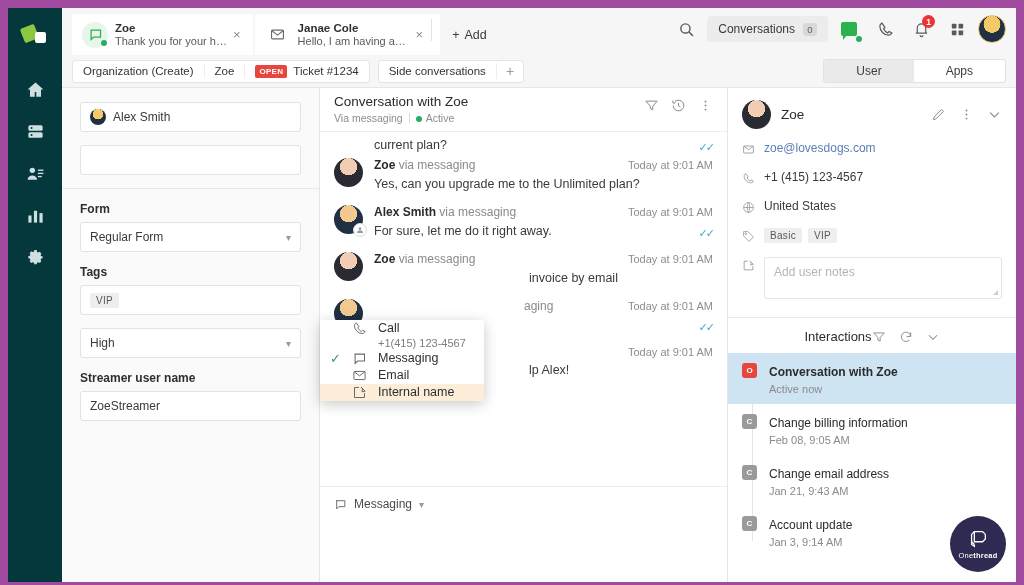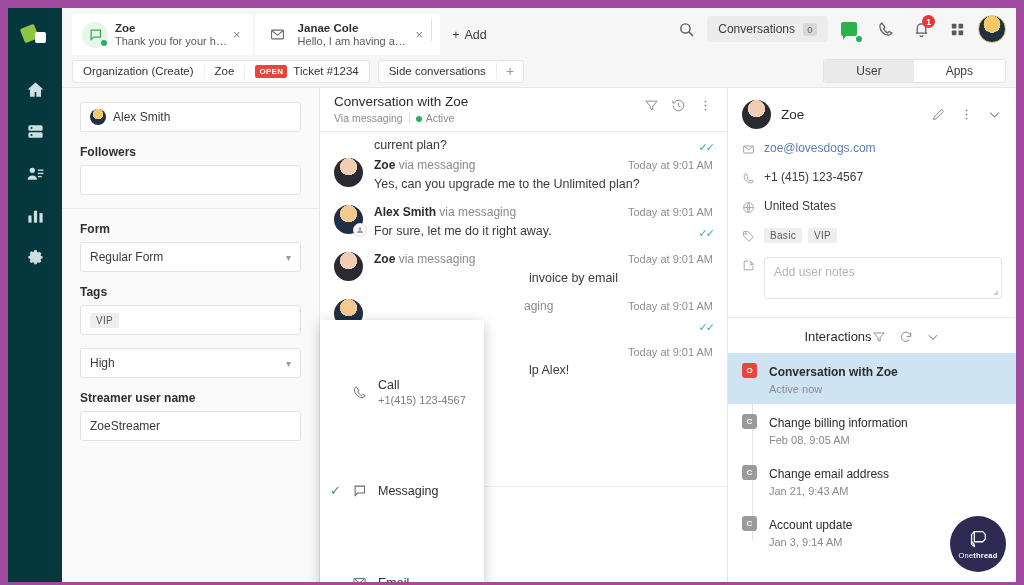--- a/index.html
+++ b/index.html
@@ -199,21 +199,21 @@
   .composer-mode { display:flex; align-items:center; gap:7px; font-size:12px; color:#4a4a4a; cursor:pointer; }
   .composer-mode svg { width:13px; height:13px; }
 
   
   .dropdown {
     position:absolute; left: 0px; top: 232px; width: 164px;
     background:#fff; border-radius:3px;
     box-shadow: 0 3px 14px rgba(0,0,0,.22);
     overflow:hidden; z-index: 40;
   }
-  .dd-item { display:flex; align-items:center; padding: 19px 10px; cursor:pointer;margin-top:39px; }
+  .dd-item { display:flex; align-items:flex-start; padding: 1px 10px; cursor:pointer; }
   .dd-check { width:22px; flex:0 0 22px; font-size:13px; color:#3f8f7a; }
   .dd-ico { width:26px; flex:0 0 26px; display:flex; align-items:center; }
   .dd-ico svg { width:15px; height:15px; }
   .dd-label { font-size:12.5px; color:#2f2f2f; }
   .dd-sub { font-size:11px; color:#7d7d7d; margin-top:2px; }
   .dd-item.note { background:#fdeeda; }
 
   
   .rpanel { width: 288px; flex:0 0 288px; background:#fff; display:flex; flex-direction:column; min-width:0; }
   .user-head { padding: 12px 14px 0 14px; }
@@ -421,21 +421,20 @@
     <div class="body">
 
       <div class="lpanel">
         <div class="fld">
           <div class="fld-box tall">
             <span class="mini-av"></span>
             <span>Alex Smith</span>
           </div>
         </div>
         <div class="fld">
-          <div class="fld-label">Followers</div>
           <div class="fld-box tall">
             <span></span>
           </div>
         </div>
         <div class="divider"></div>
         <div class="fld">
           <div class="fld-label">Form</div>
           <div class="fld-box tall">
             <span>Regular Form</span>
             <span class="caret">▾</span>

